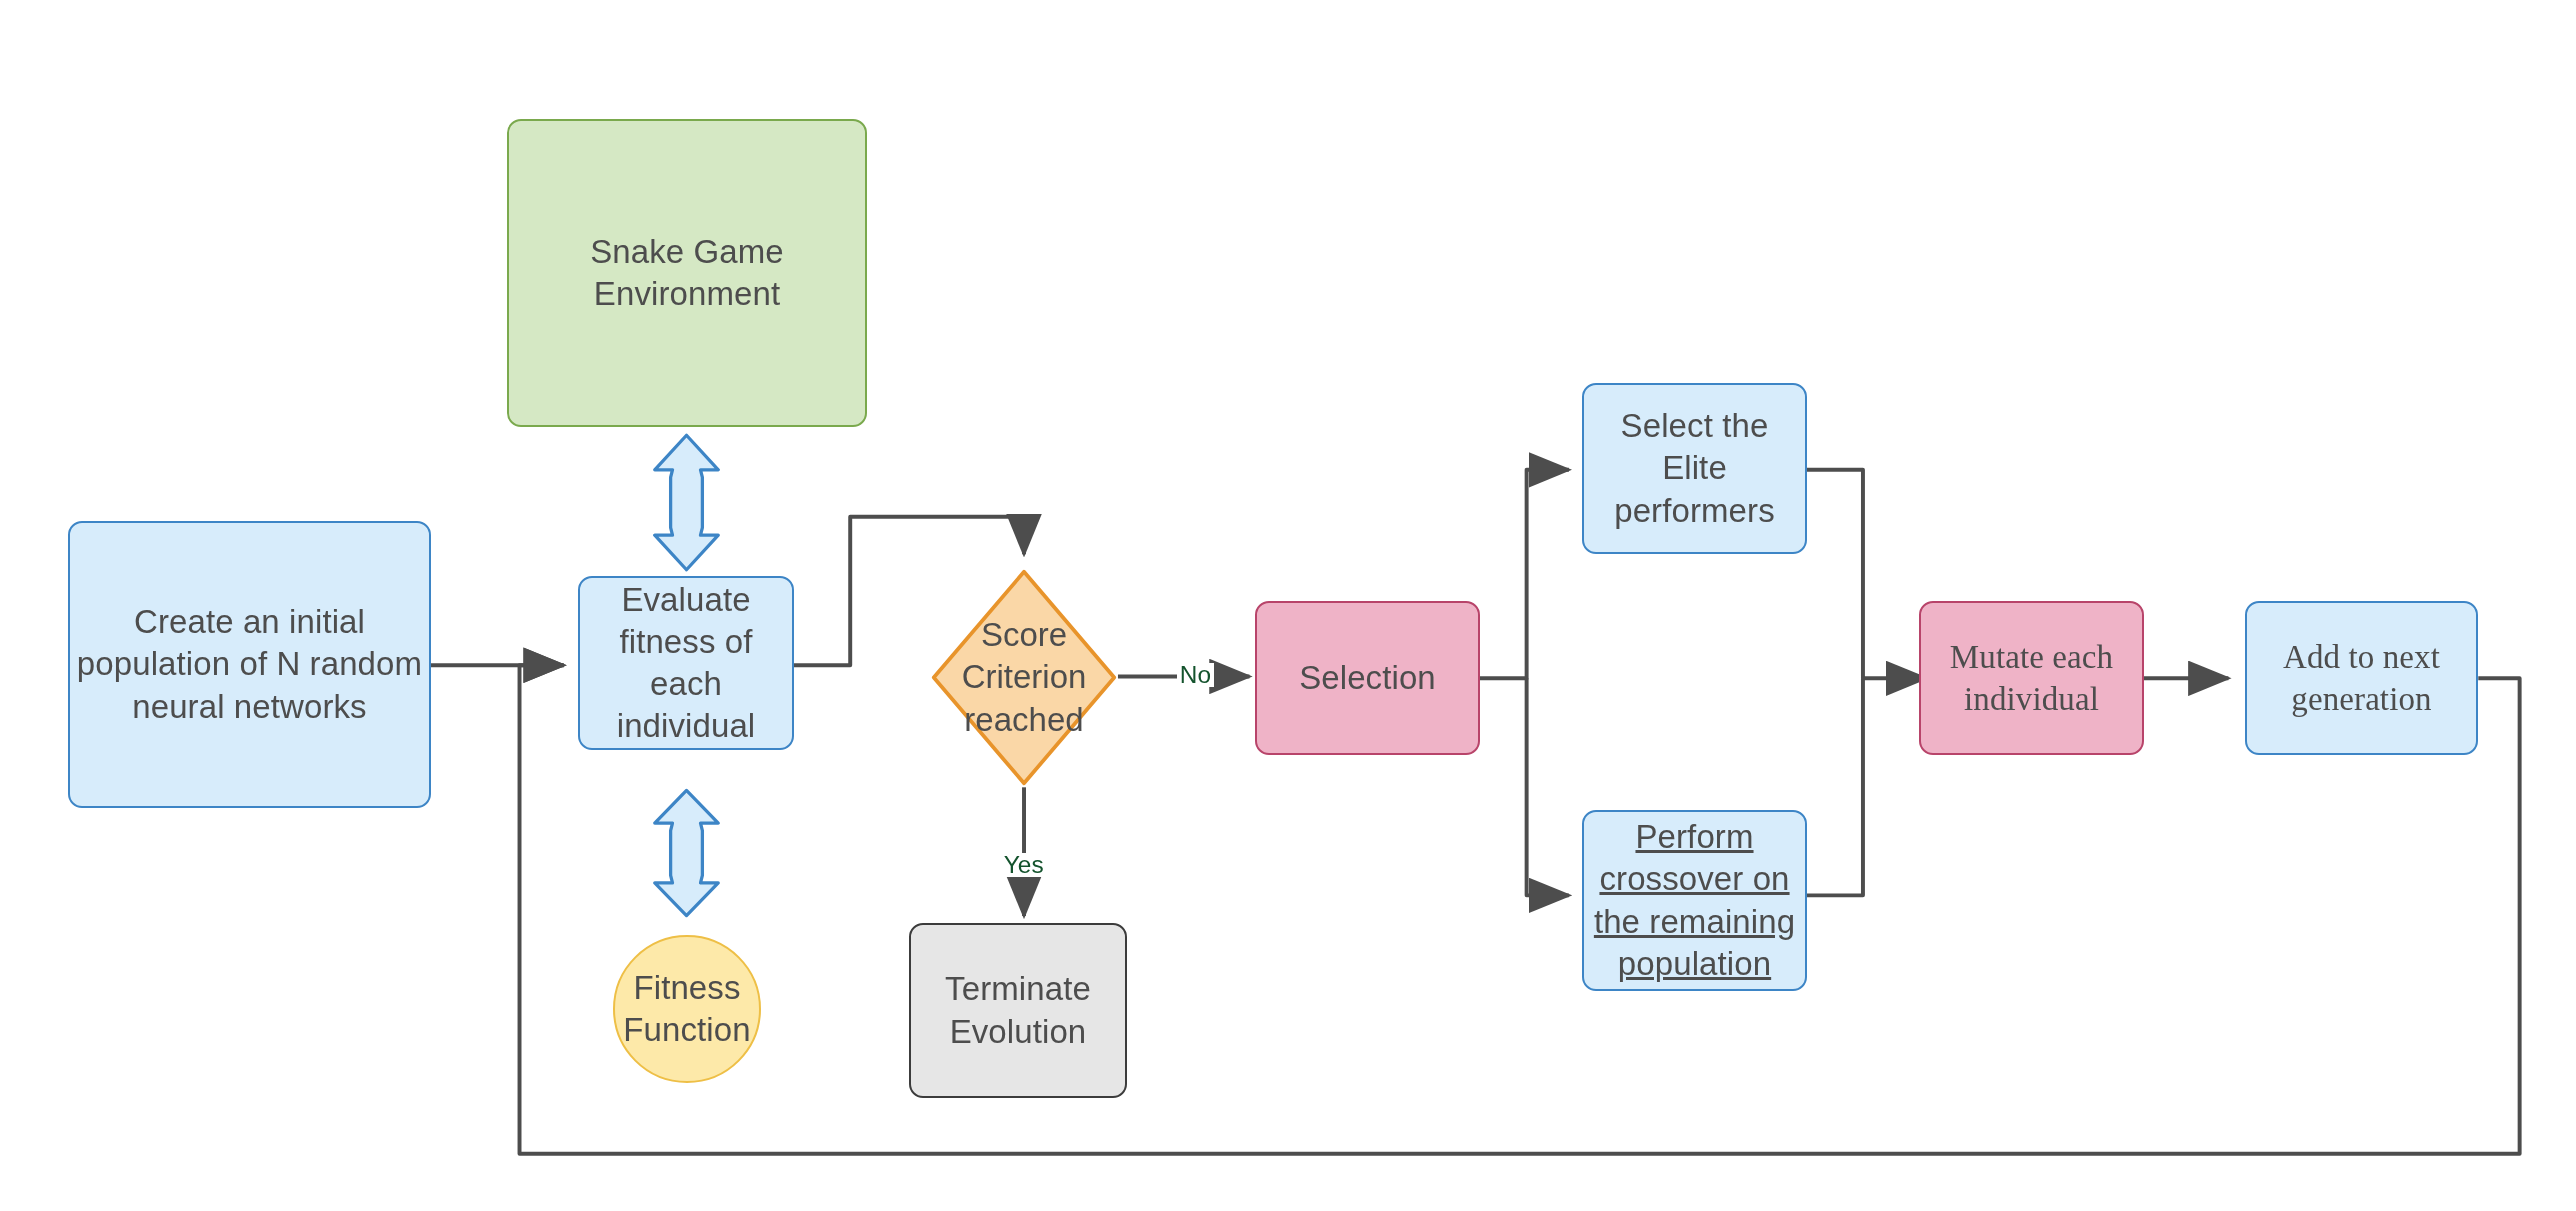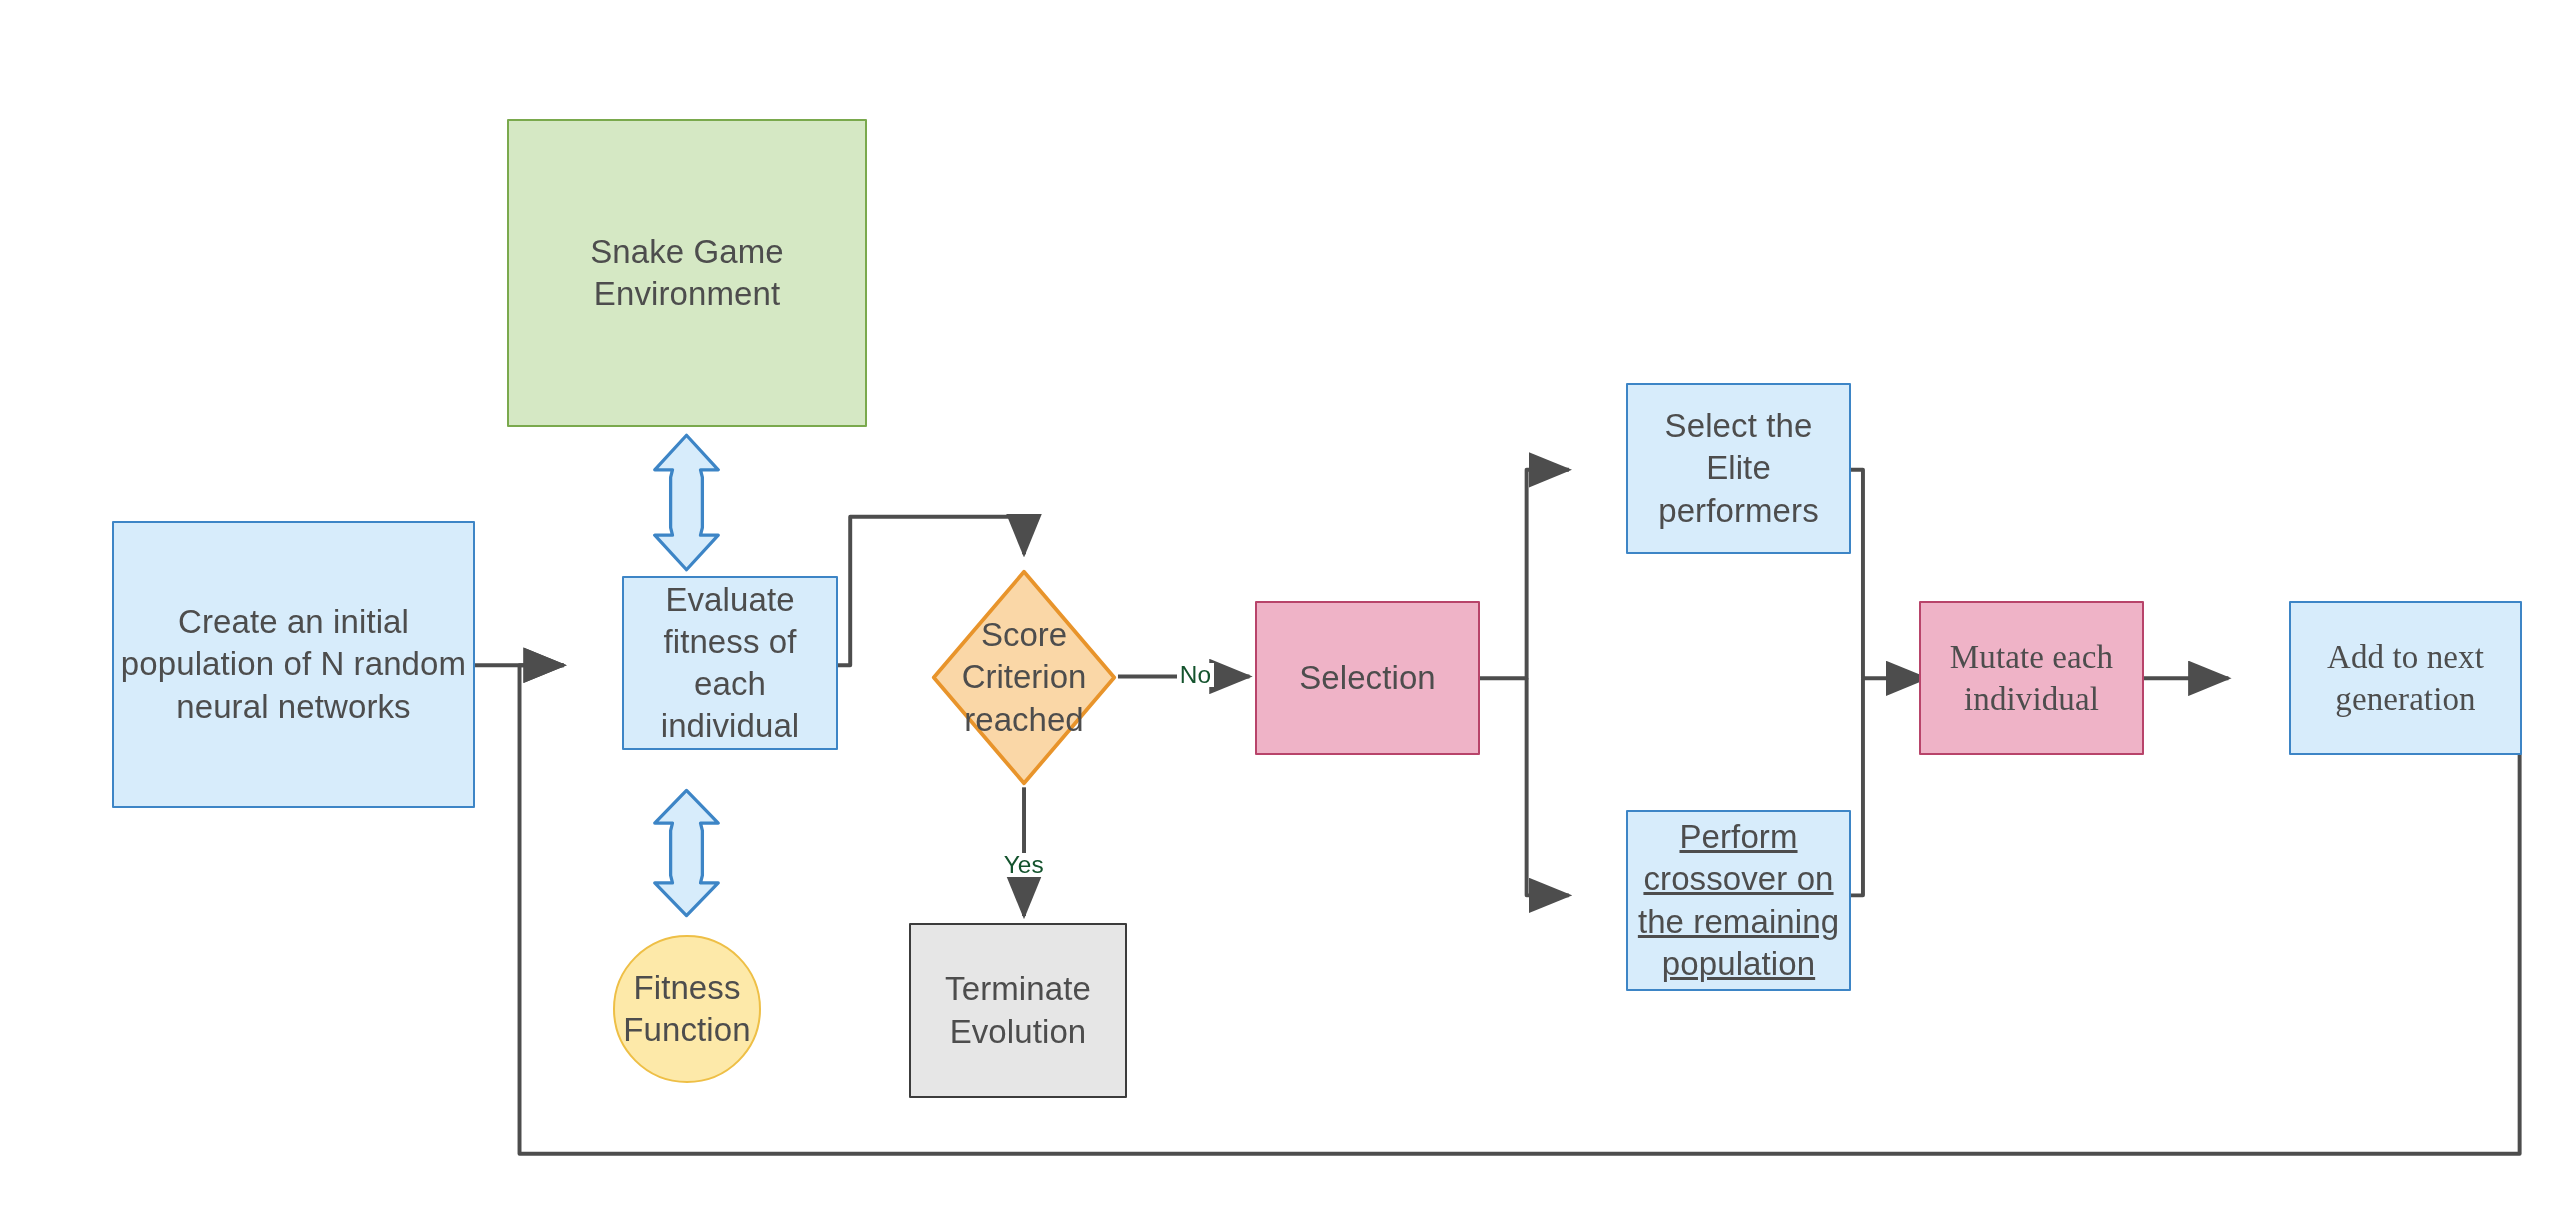--- a/index.html
+++ b/index.html
@@ -28,27 +28,27 @@
     position: absolute;
     box-sizing: border-box;
     display: flex;
     align-items: center;
     justify-content: center;
     text-align: center;
     color: #4d4d4d;
     font-size: 33px;
     line-height: 1.28;
     letter-spacing: 0.1px;
-    border-radius: 1px;
+    border-radius: 14px;
     border-style: solid;
     border-width: 2.8px;
     z-index: 3;
   }
   .node .label { display: block; white-space: pre-line; padding: 0 5.6px; }
-  .n-blue   { background: #d7ecfb; border-color: #3d85c6; margin-left: 44px; }
+  .n-blue   { background: #d7ecfb; border-color: #3d85c6; }
   .n-green  { background: #d5e8c4; border-color: #7aa94d; }
   .n-pink   { background: #efb3c7; border-color: #b8446a; }
   .n-grey   { background: #e6e6e6; border-color: #3c3c3c; }
   .n-yellow { background: #fde9a9; border-color: #eebf46; border-radius: 50%; }
   .diamond-wrap {
     position: absolute;
     z-index: 3;
     display: flex;
     align-items: center;
     justify-content: center;

